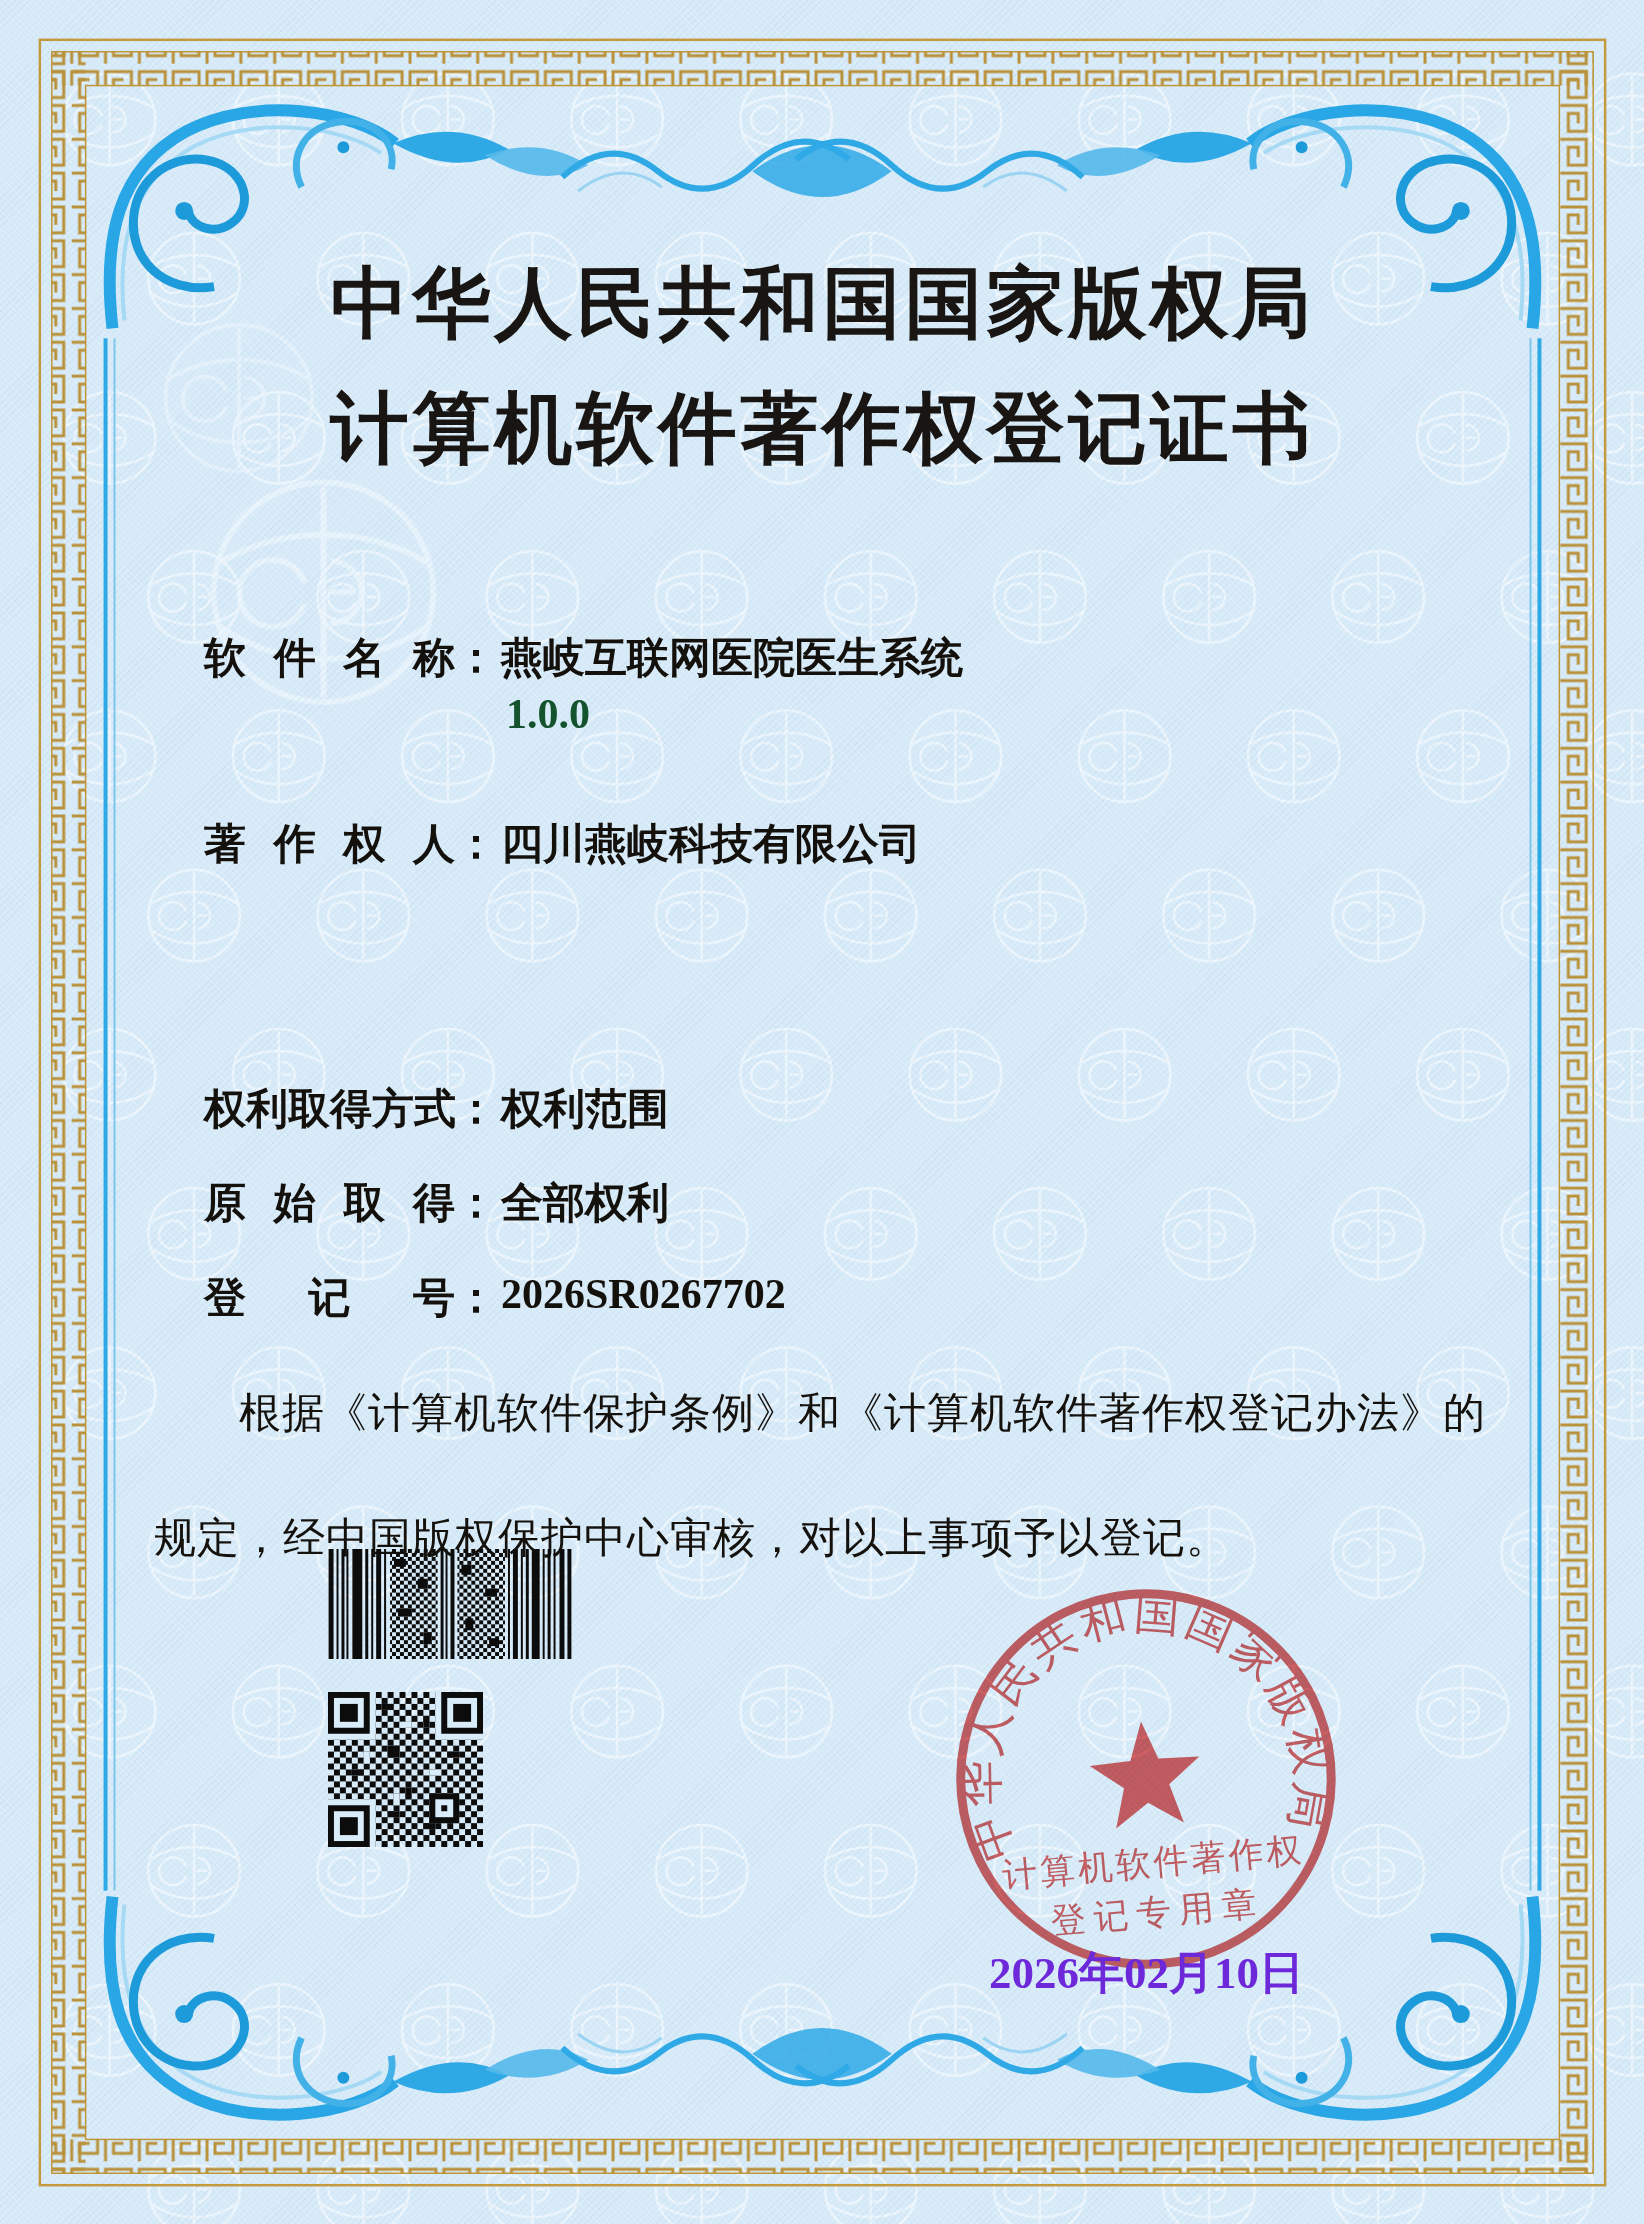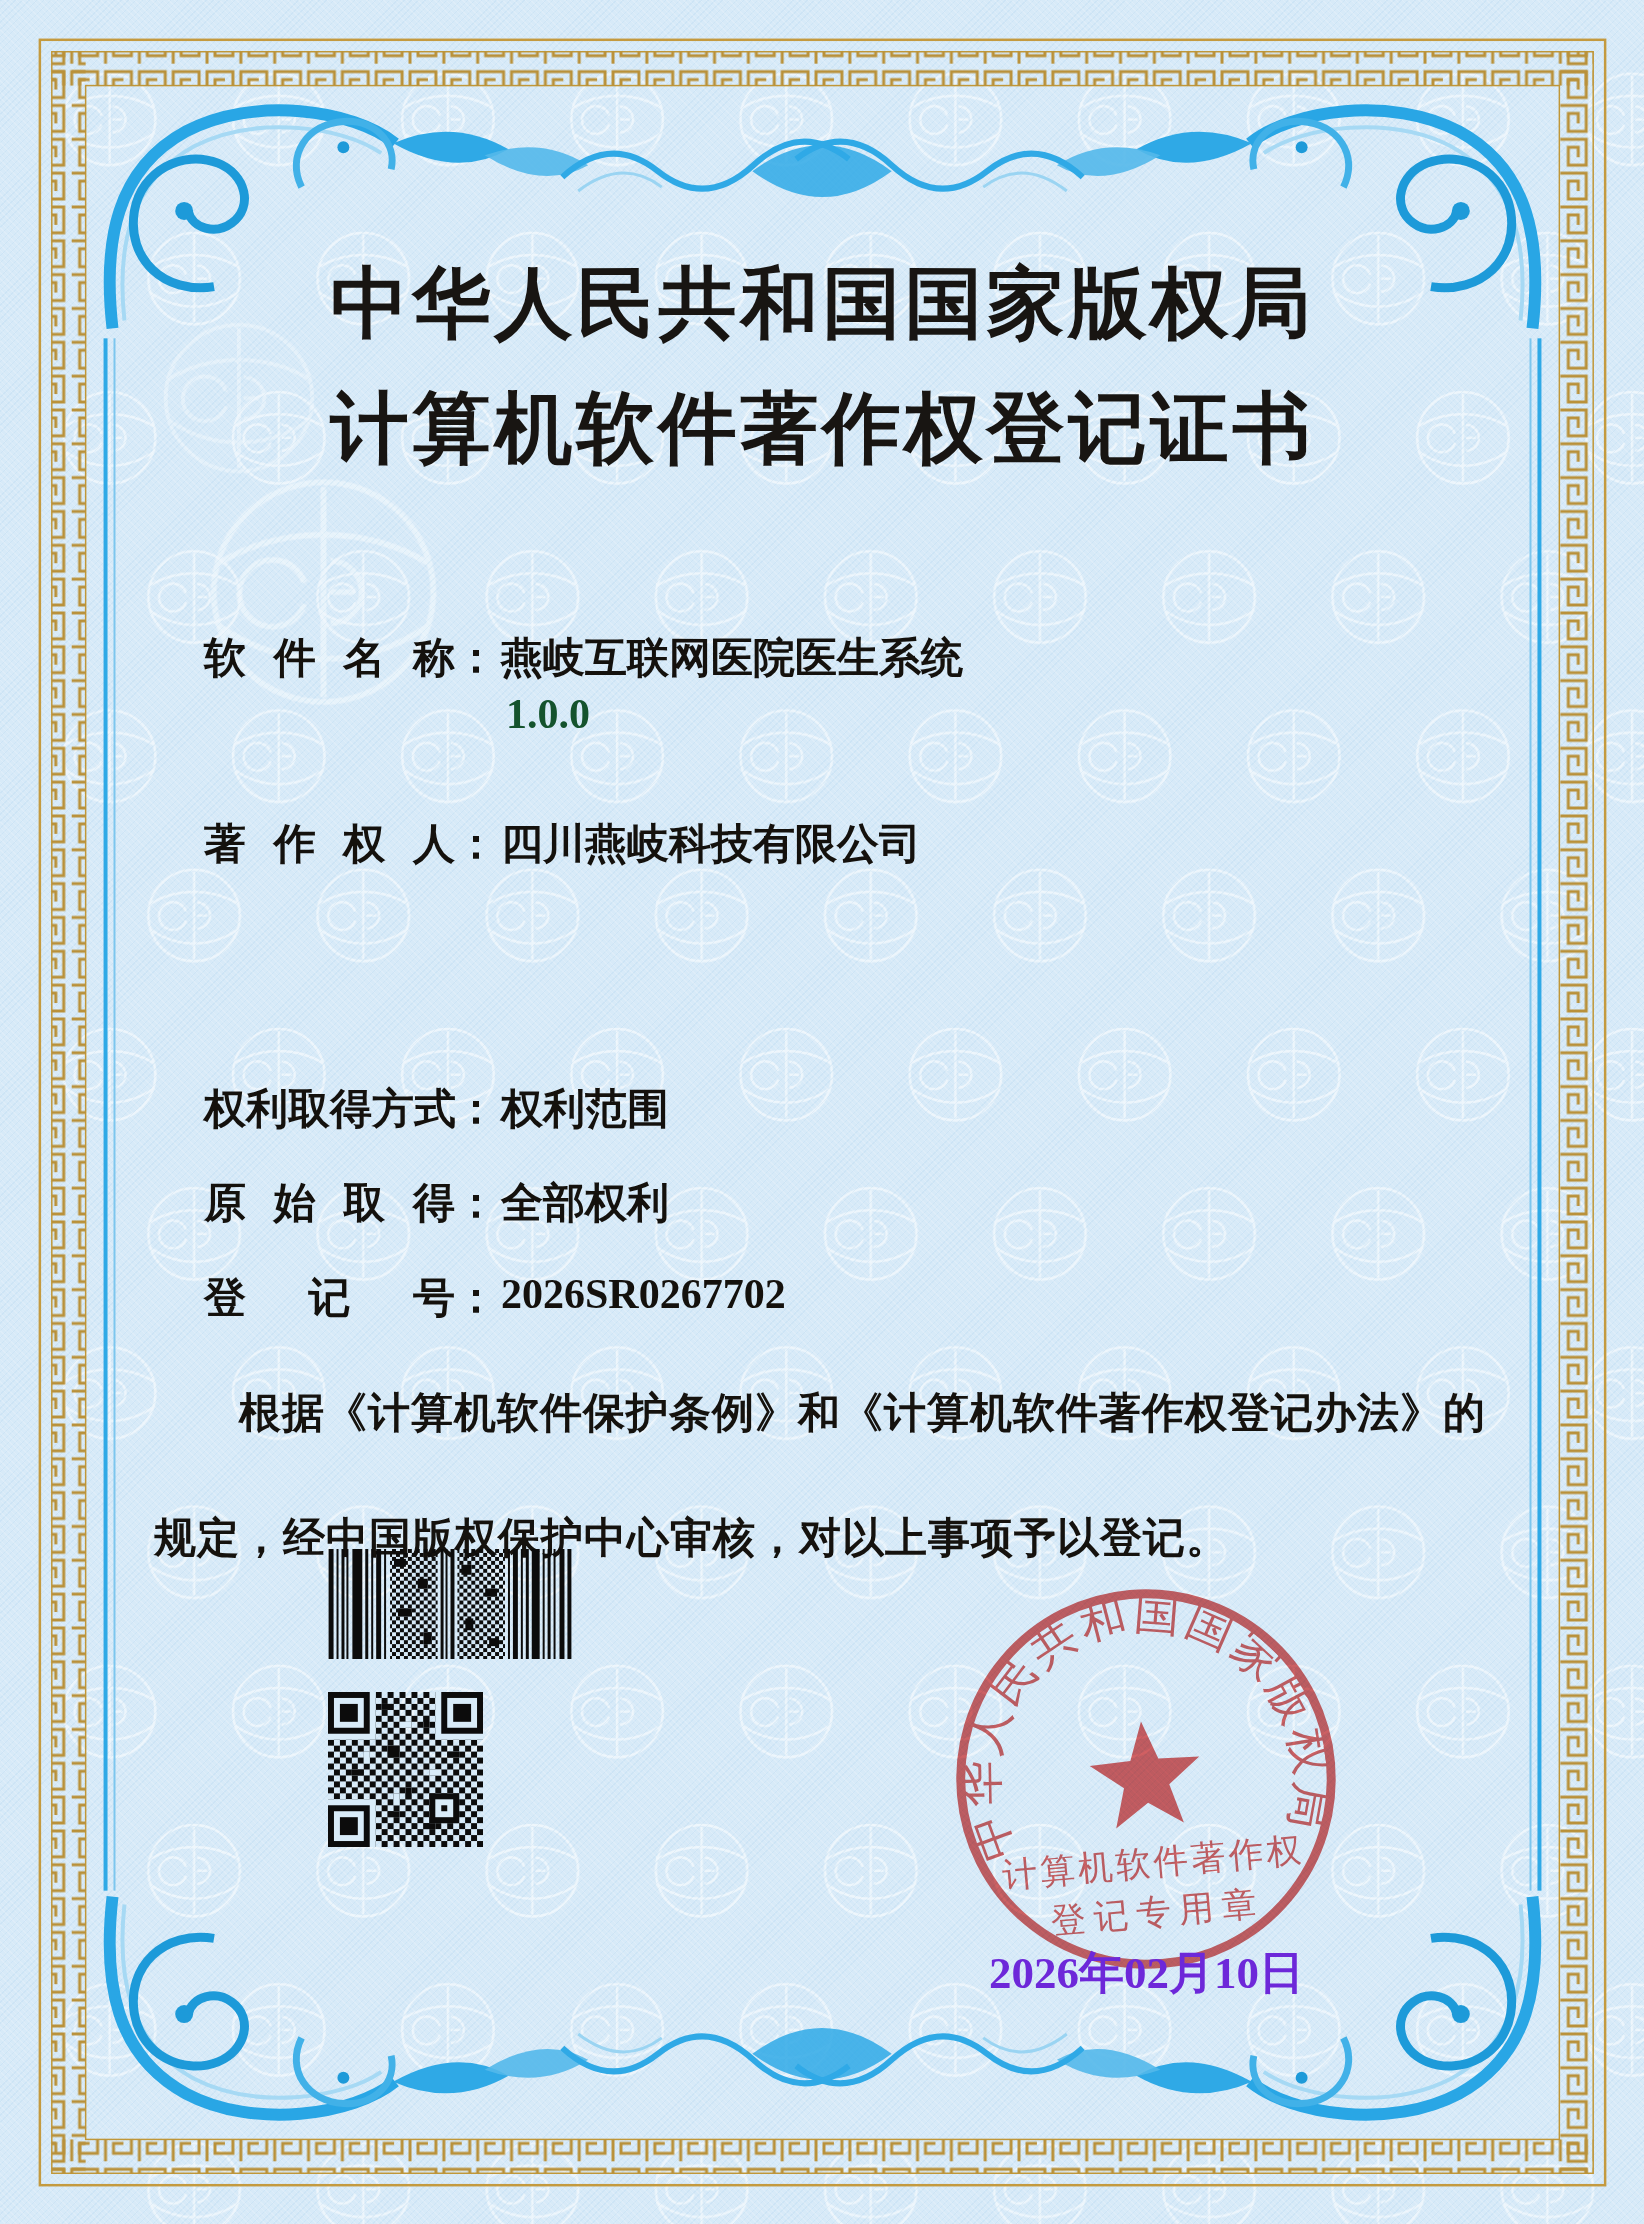--- a/index.html
+++ b/index.html
@@ -23,21 +23,21 @@
   .flabel { display:inline-block; width:251px; text-align:justify; text-align-last:justify; vertical-align:top; }
   .fcolon { display:inline-block; width:46px; vertical-align:top; }
   .fvalue { display:inline-block; vertical-align:top; }
   .serifv { font-family:"Liberation Serif","DejaVu Serif",serif; }
   #frow-0 { top:630px; } #frow-0b { top:690px; left:506px; font-size:42px; font-weight:700;
             font-family:"Liberation Serif","DejaVu Serif",serif; color:#14532d; }
   #frow-1 { top:816px; }
   #frow-2 { top:1081px; }
   #frow-3 { top:1175px; }
   #frow-4 { top:1270px; }
-  .bodyline { font-size:42px; font-weight:700; color:#15120e; white-space:nowrap; letter-spacing:1px; }
+  .bodyline { font-size:42px; font-weight:400; color:#15120e; white-space:nowrap; letter-spacing:1px; }
   #body-line1 { top:1385px; left:239px; }
   #body-line2 { top:1510px; left:154px; }
   #issue-date { top:1943px; left:975px; width:343px; text-align:center; font-size:45px; font-weight:700;
                 font-family:"Liberation Serif","DejaVu Serif",serif; color:#6d28d9; }
   #seal-svg { position:absolute; left:897px; top:1530px; width:498px; height:498px; mix-blend-mode:multiply; }
   #barcode-svg { position:absolute; left:328px; top:1549px; width:244px; height:110px; }
   #qrcode-svg { position:absolute; left:328px; top:1692px; width:155px; height:155px; }
 </style>
 </head>
 <body>

